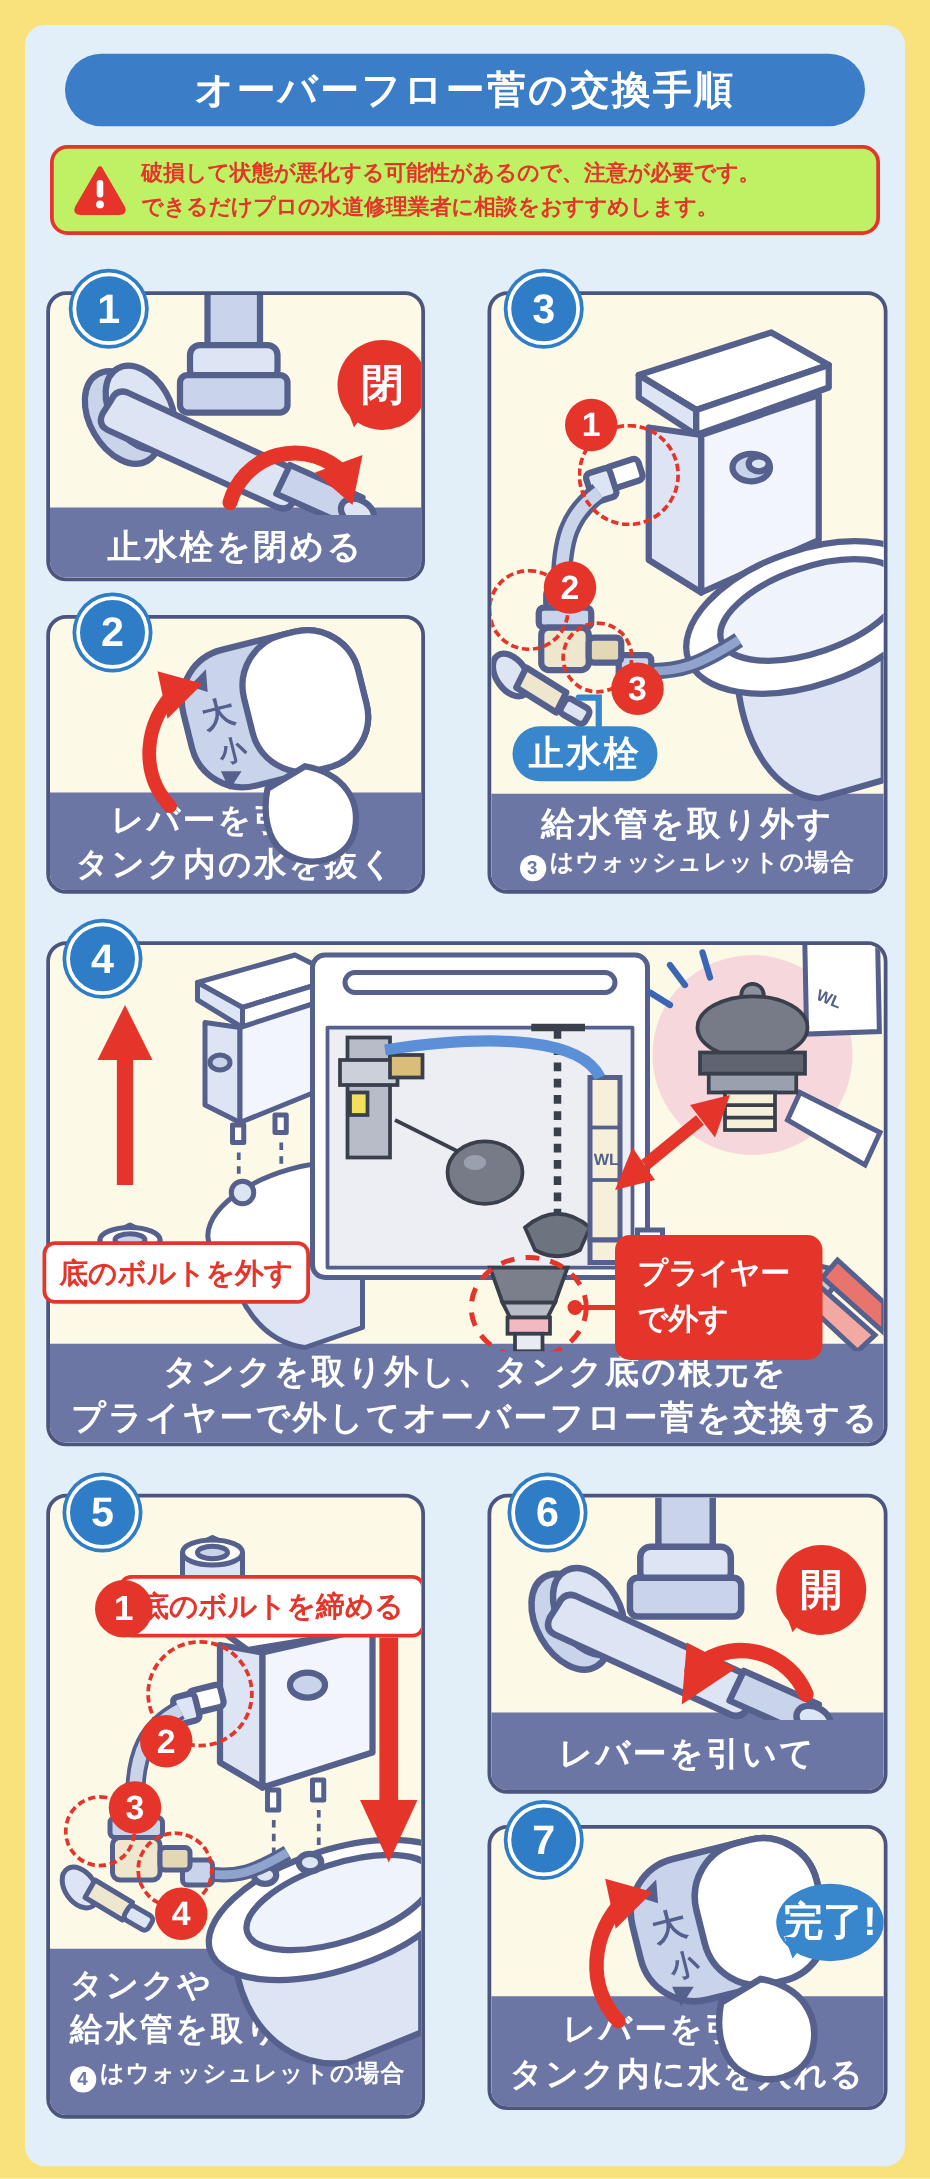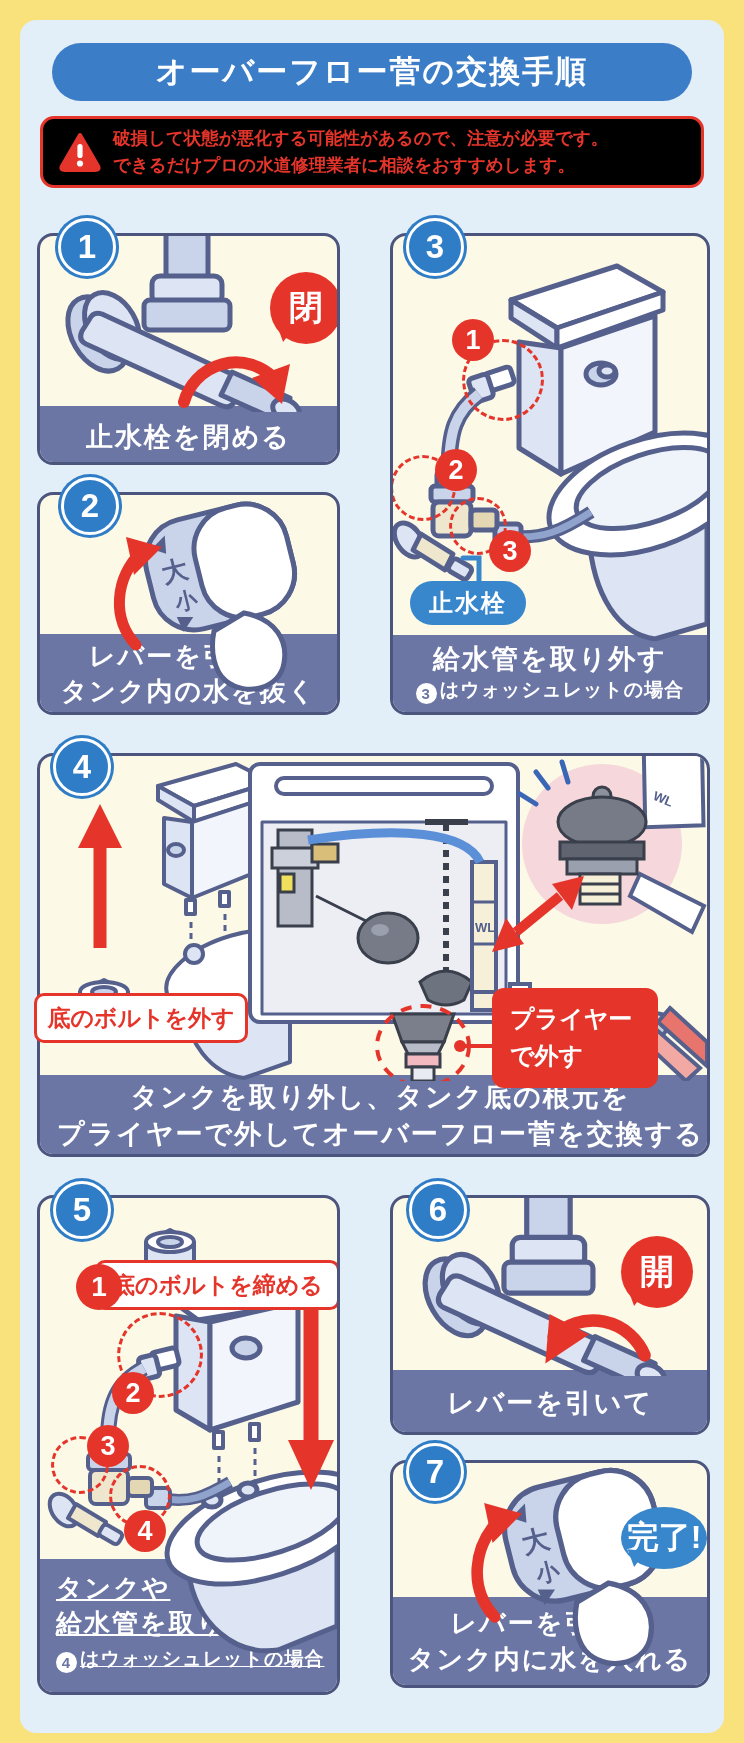--- a/index.html
+++ b/index.html
@@ -3,21 +3,21 @@
 <meta charset="utf-8">
 <style>
   html,body{margin:0;padding:0;}
   body{font-family:"Liberation Sans","DejaVu Sans",sans-serif;}
   #stage{position:relative;width:744px;height:1743px;background:#F9E27C;overflow:hidden;}
   #canvas{position:absolute;left:20px;top:20px;width:704px;height:1713px;background:#E2EEF8;border-radius:16px;}
   
   .title-bar{position:absolute;left:52px;top:43px;width:640px;height:58px;background:#3B7DC6;border-radius:29px;
     color:#fff;font-size:31px;font-weight:bold;letter-spacing:2px;display:flex;align-items:center;justify-content:center;white-space:nowrap;}
   
-  .warn-box{position:absolute;left:40px;top:116px;width:664px;height:72px;box-sizing:border-box;background:#000000;
+  .warn-box{position:absolute;left:40px;top:116px;width:664px;height:72px;box-sizing:border-box;background:#bef264;
     border:3px solid #E5352B;border-radius:14px;display:flex;align-items:center;gap:12px;padding:0 10px 0 16px;}
   .warn-text{color:#E5352B;font-size:17.5px;font-weight:bold;line-height:1.55;white-space:nowrap;}
   
   .panel{position:absolute;box-sizing:border-box;background:#FCF9E6;border:3px solid #4C557E;border-radius:16px;overflow:hidden;}
   .cap{position:absolute;left:0;right:0;bottom:0;background:#6B76A4;color:#fff;font-weight:bold;text-align:center;z-index:1;letter-spacing:2px;}
   .art{position:absolute;top:0;left:0;z-index:2;pointer-events:none;}
   
   .badge{position:absolute;width:52px;height:52px;border-radius:50%;background:#2F7DC6;border:3px solid #fff;
     box-shadow:0 0 0 3px #2F7DC6;color:#fff;font-size:33px;font-weight:bold;display:flex;align-items:center;justify-content:center;z-index:9;}
   
@@ -142,21 +142,21 @@
       </g>
 
       <path d="M86 344 L86 322 L70 322" fill="none" stroke="#3886CB" stroke-width="5" stroke-linecap="round"></path>
     </svg>
     <div class="dashed" style="left:69px;top:103px;width:76px;height:76px;"></div>
     <div class="marker" style="left:59px;top:83px;">1</div>
     <div class="dashed" style="left:-3px;top:219px;width:60px;height:60px;"></div>
     <div class="marker" style="left:42px;top:213px;">2</div>
     <div class="dashed" style="left:56px;top:261px;width:52px;height:52px;"></div>
     <div class="marker" style="left:96px;top:294px;">3</div>
-    <div class="pill-blue" style="left:17px;top:345px;width:116px;height:44px;font-size:24px;">止水栓</div>
+    <div class="pill-blue" style="left:17px;top:345px;width:116px;height:44px;font-size:28px;">止水栓</div>
     <div class="cap" style="height:77px;box-sizing:border-box;padding-top:6px;">
       <div style="font-size:27px;">給水管を取り外す</div>
       <div class="cap-note"><span class="nbadge">3</span><span>はウォッシュレットの場合</span></div>
     </div>
   </div>
   <div class="badge" style="left:406px;top:218px;">3</div>
 
   <div class="panel" style="left:37px;top:753px;width:673px;height:404px;">
     <svg class="art" width="667" height="325" viewBox="0 0 667 325">
 
@@ -320,21 +320,21 @@
     <div class="label-outline" style="left:55px;top:62px;width:245px;height:50px;font-size:23px;">
       <div class="marker" style="left:-22px;top:1px;width:46px;height:46px;font-size:28px;">1</div>
       <span>底のボルトを締める</span>
     </div>
     <div class="dashed" style="left:77px;top:114px;width:80px;height:80px;"></div>
     <div class="marker" style="left:72px;top:174px;">2</div>
     <div class="dashed" style="left:11px;top:238px;width:52px;height:52px;"></div>
     <div class="marker" style="left:47px;top:227px;">3</div>
     <div class="dashed" style="left:69px;top:267px;width:56px;height:56px;"></div>
     <div class="marker" style="left:84px;top:312px;">4</div>
-    <div class="cap" style="height:133px;text-align:left;box-sizing:border-box;padding:12px 0 12px 16px;text-decoration:underline;">
+    <div class="cap" style="height:133px;text-align:left;box-sizing:border-box;padding:12px 0 12px 16px;">
       <div style="font-size:26px;line-height:35px;">タンクや</div>
       <div style="font-size:26px;line-height:35px;">給水管を取り付け</div>
       <div class="cap-note" style="margin-top:5px;"><span class="nbadge">4</span><span>はウォッシュレットの場合</span></div>
     </div>
   </div>
   <div class="badge" style="left:53px;top:1181px;">5</div>
 
   <div class="panel" style="left:390px;top:1195px;width:320px;height:240px;">
     <svg class="art" width="314" height="178" viewBox="0 0 297 172">
       <g stroke="#55608D" stroke-width="5" stroke-linejoin="round">

